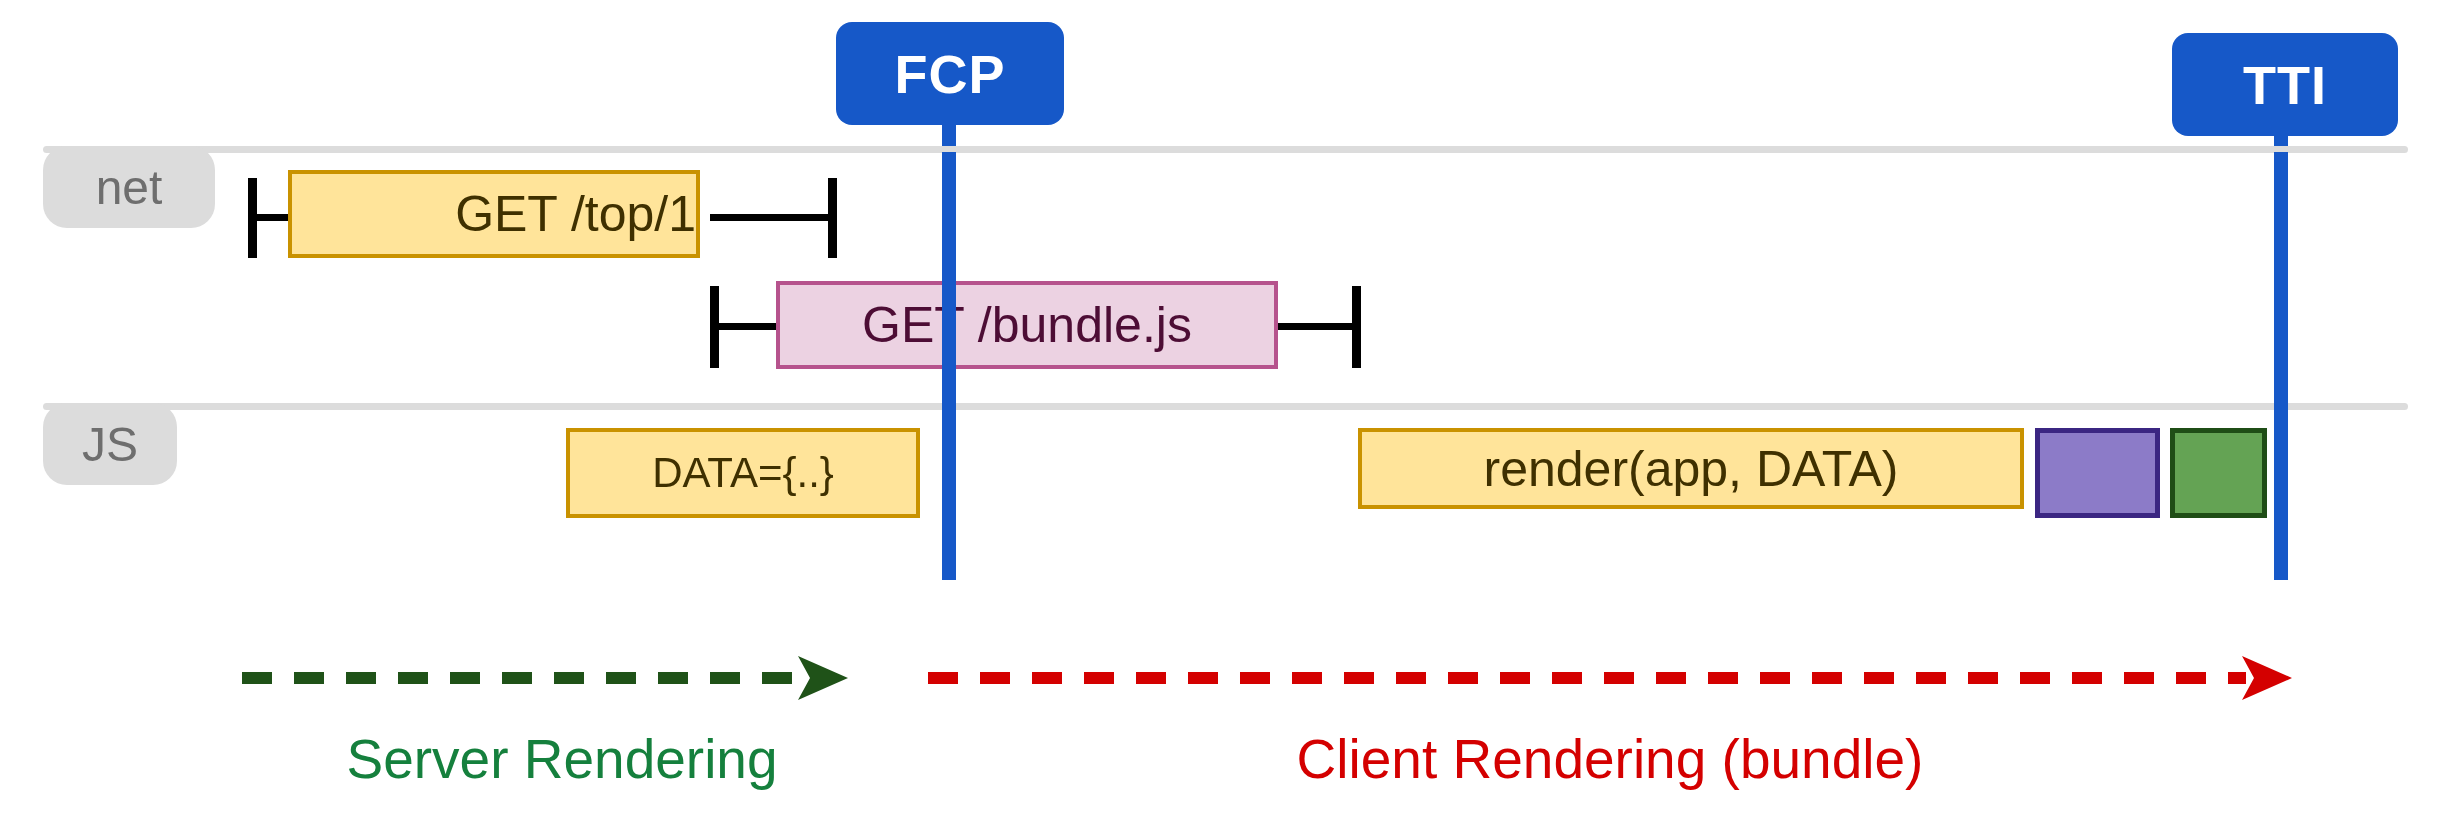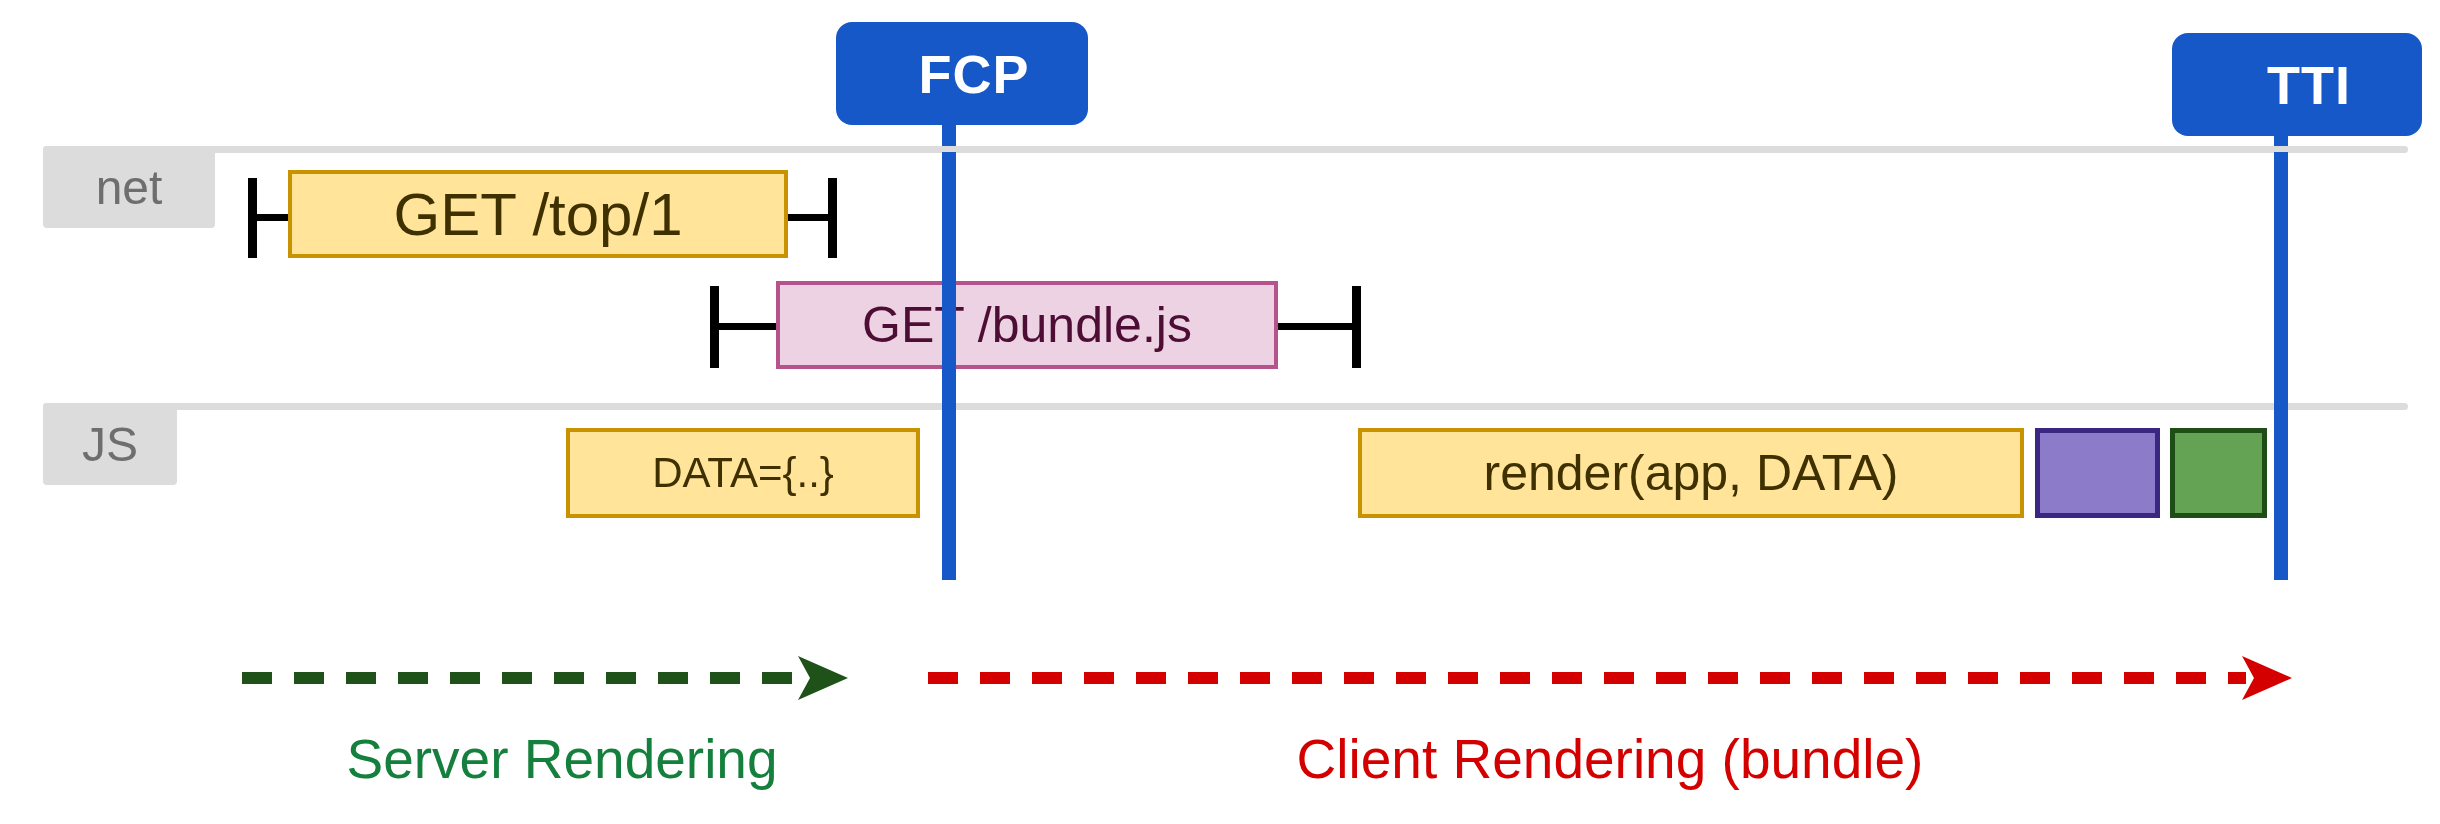--- a/index.html
+++ b/index.html
@@ -28,35 +28,34 @@
     position: absolute;
     background: #1658c8;
     border-radius: 16px;
     color: #ffffff;
     font-weight: bold;
     display: flex;
     align-items: center;
     justify-content: center;
     letter-spacing: 1px;
     z-index: 5;
-    padding-left: 24px;
   }
 
   
   .lane-rule {
     position: absolute;
     height: 7px;
     background: #dcdcdc;
     border-radius: 4px;
     z-index: 1;
   }
   .lane-chip {
     position: absolute;
     background: #dcdcdc;
-    border-radius: 4px;
+    border-radius: 24px;
     color: #6e6e6e;
     display: flex;
     align-items: center;
     justify-content: center;
     z-index: 2;
   }
 
   
   .bar {
     position: absolute;
@@ -136,42 +135,42 @@
 
   <div class="lane-rule" style="left:43px; top:146px; width:2365px;"></div>
   <div class="lane-chip" style="left:43px; top:146px; width:172px; height:82px; font-size:48px;">
     <span>net</span>
   </div>
 
   <div class="whisker-cap" style="left:248px; top:178px; height:80px;"></div>
   <div class="whisker-stem" style="left:248px; top:214px; width:48px;"></div>
   <div class="whisker-cap" style="left:828px; top:178px; height:80px;"></div>
   <div class="whisker-stem" style="left:710px; top:214px; width:124px;"></div>
-  <div class="bar bar-yellow" style="left:288px; top:170px; width:500px; height:88px; font-size:60px;">
+  <div class="bar bar-yellow" style="left:288px; top:170px; width:412px; height:88px; font-size:50px;justify-content:flex-end;">
     <span>GET /top/1</span>
   </div>
 
   <div class="whisker-cap" style="left:710px; top:286px; height:82px;"></div>
   <div class="whisker-stem" style="left:710px; top:323px; width:72px;"></div>
   <div class="whisker-cap" style="left:1352px; top:286px; height:82px;"></div>
   <div class="whisker-stem" style="left:1270px; top:323px; width:88px;"></div>
   <div class="bar bar-pink" style="left:776px; top:281px; width:502px; height:88px; font-size:50px;">
     <span>GET /bundle.js</span>
   </div>
 
   <div class="lane-rule" style="left:43px; top:403px; width:2365px;"></div>
   <div class="lane-chip" style="left:43px; top:403px; width:134px; height:82px; font-size:48px;">
     <span>JS</span>
   </div>
 
   <div class="bar bar-yellow" style="left:566px; top:428px; width:354px; height:90px; font-size:42px;">
     <span>DATA={..}</span>
   </div>
 
-  <div class="bar bar-yellow" style="left:1358px; top:428px; width:666px; height:90px; font-size:50px;">
+  <div class="bar bar-yellow" style="left:1358px; top:428px; width:666px; height:81px; font-size:50px;">
     <span>render(app, DATA)</span>
   </div>
 
   <div class="bar bar-purple" style="left:2035px; top:428px; width:125px; height:90px;">
     <span></span>
   </div>
 
   <div class="bar bar-green" style="left:2170px; top:428px; width:97px; height:90px;">
     <span></span>
   </div>

